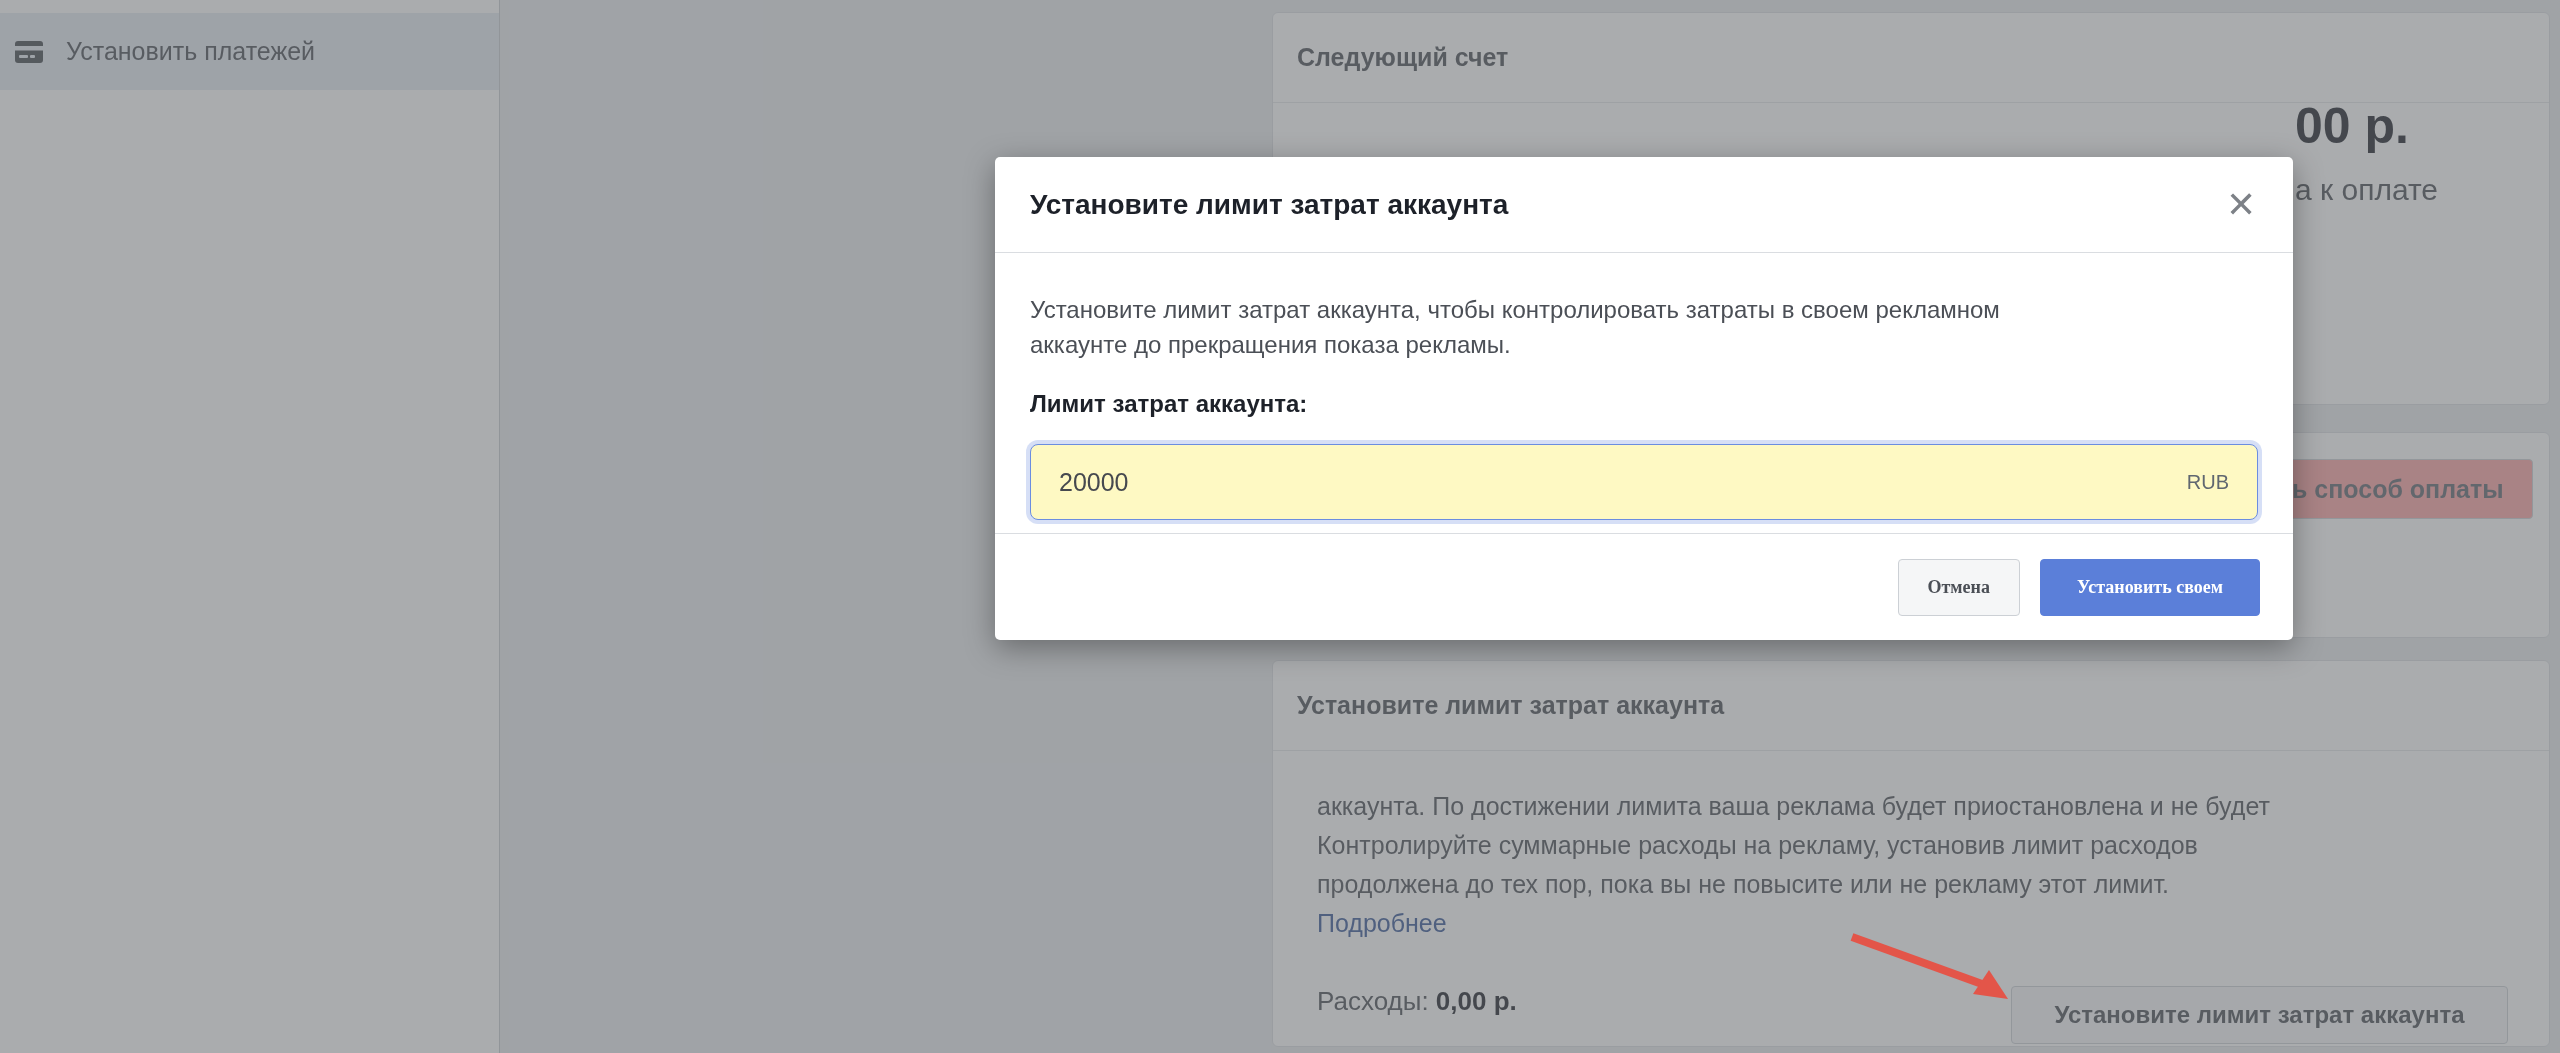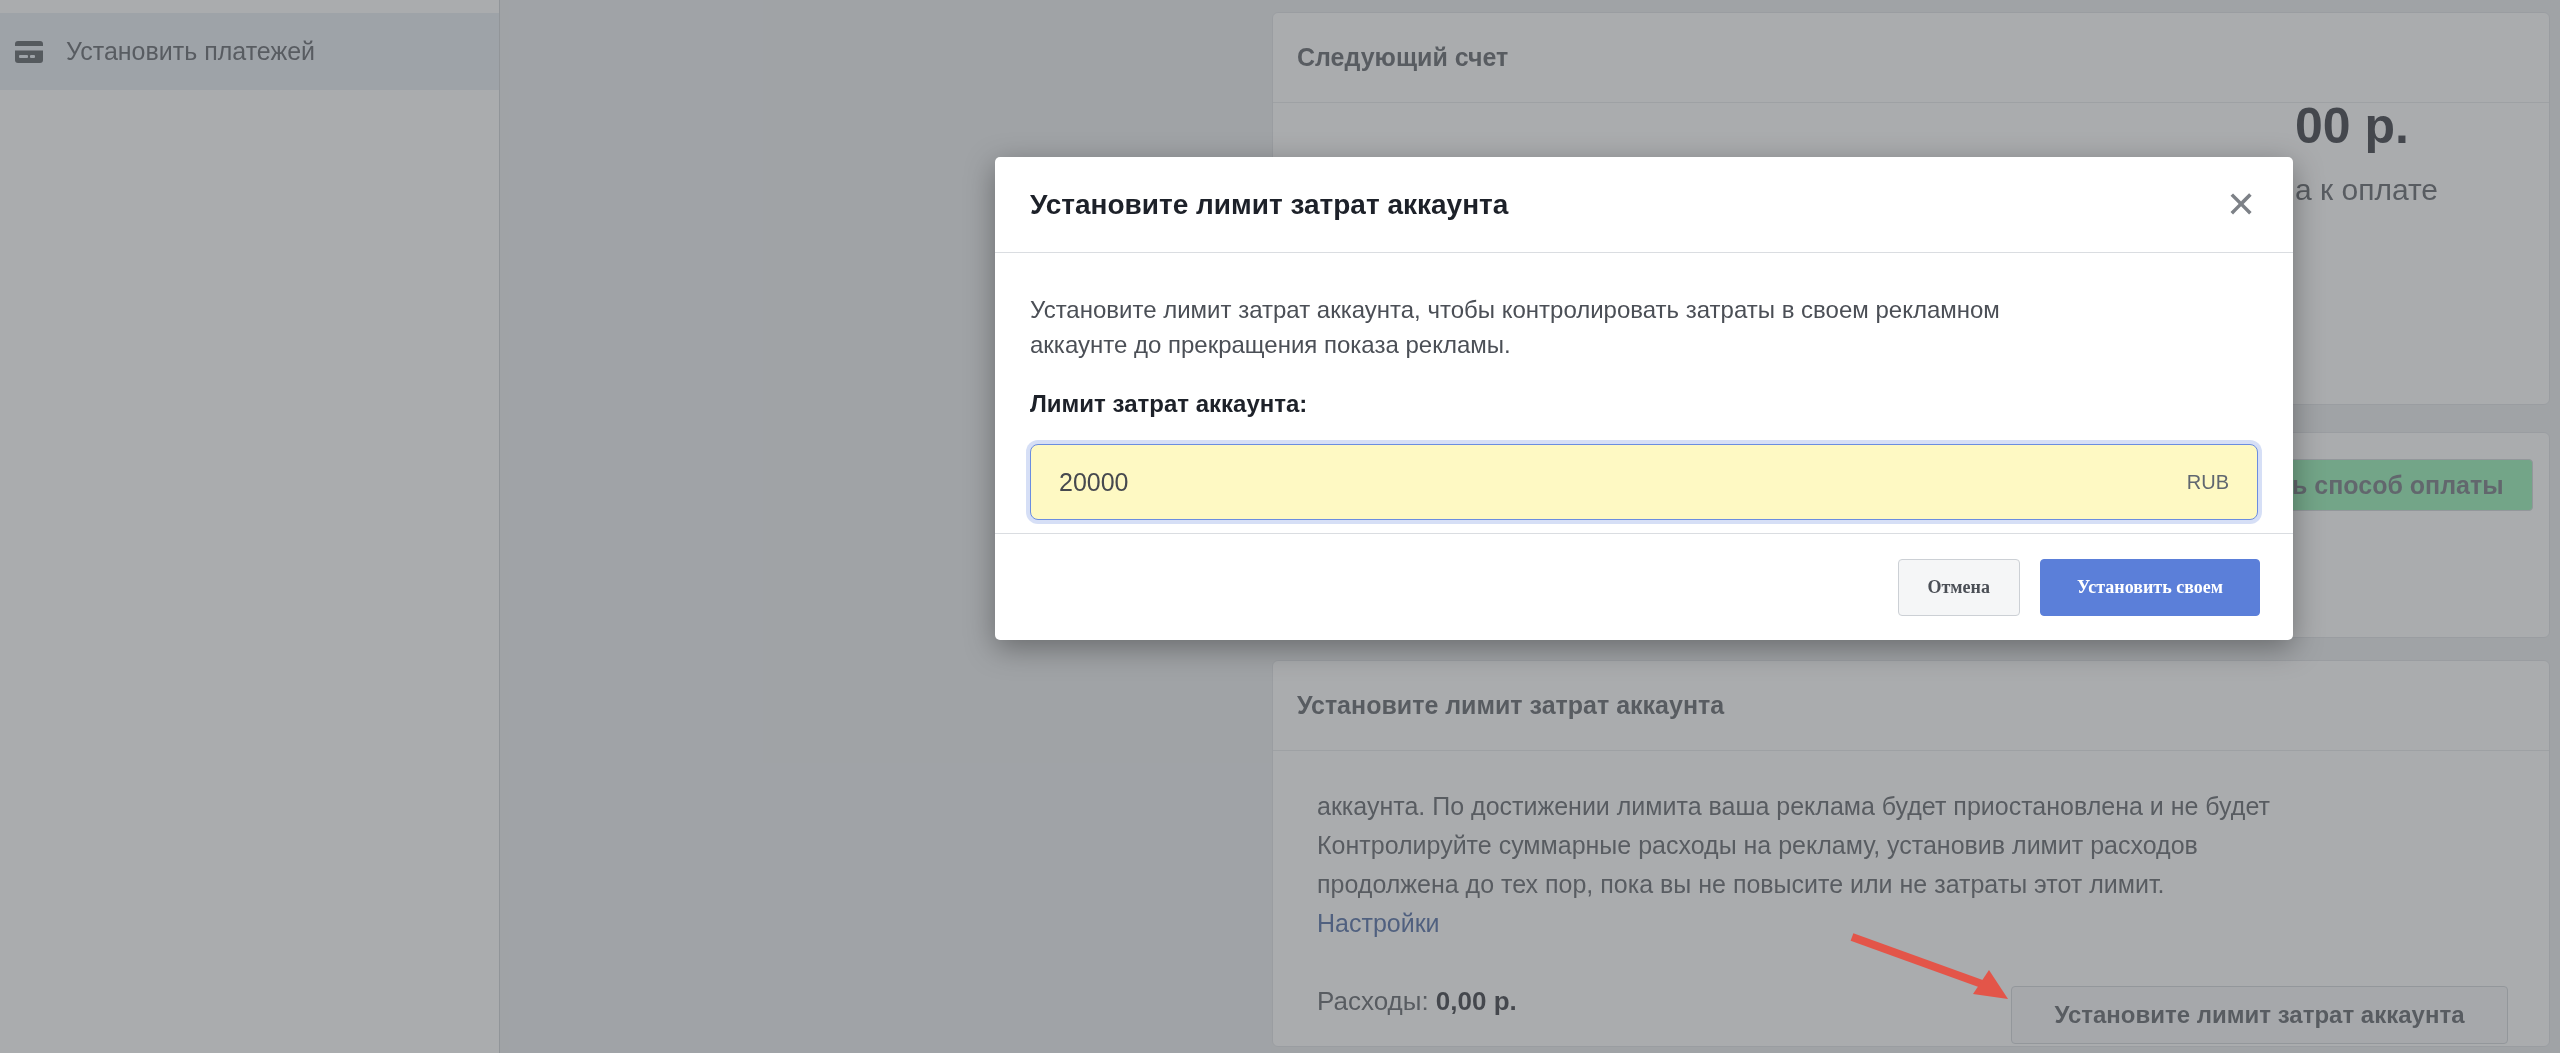--- a/index.html
+++ b/index.html
@@ -24,21 +24,21 @@
 
   .card{position:absolute;left:1272px;width:1278px;background:#ffffff;border:1px solid var(--card-border);border-radius:6px;}
   .card-header{height:90px;border-bottom:1px solid #e5e6e9;display:flex;align-items:center;padding-left:24px;
                font-size:25px;font-weight:bold;color:var(--text-body);}
 
   .card-invoice{top:12px;height:393px;}
   .big-amount{position:absolute;left:1022px;top:84px;font-size:50px;font-weight:bold;color:var(--text-dark);}
   .amount-caption{position:absolute;left:1022px;top:160px;font-size:30px;color:var(--text-body);}
 
   .card-payment{top:432px;height:206px;}
-  .pay-btn{position:absolute;left:1010px;top:26px;width:250px;height:52px;background:#86efac;border:1px solid var(--btn-gray-border);
+  .pay-btn{position:absolute;left:1010px;top:26px;width:250px;height:60px;background:#fca5a5;border:1px solid var(--btn-gray-border);
            border-radius:4px;font-size:25px;font-weight:bold;color:var(--text-muted);display:flex;align-items:center;padding-left:8px;cursor:pointer;}
 
   .card-limit{top:660px;height:387px;}
   .limit-body{position:absolute;left:44px;top:126px;font-size:25px;line-height:39px;color:var(--text-body);}
   .limit-link{color:var(--link-blue);cursor:pointer;}
   .spend-row{position:absolute;left:44px;top:325px;font-size:26px;color:var(--text-body);}
   .spend-val{font-weight:bold;color:var(--text-dark);}
   .limit-btn{position:absolute;left:738px;top:325px;width:497px;height:58px;background:#f6f7f9;border:1px solid var(--btn-gray-border);
              border-radius:4px;font-size:24px;font-weight:bold;color:var(--text-body);display:flex;align-items:center;justify-content:center;cursor:pointer;}
 
@@ -96,22 +96,22 @@
 
   <div class="card card-payment">
     <div class="pay-btn">ь способ оплаты</div>
   </div>
 
   <div class="card card-limit">
     <div class="card-header">Установите лимит затрат аккаунта</div>
     <div class="limit-body">
       <div>аккаунта. По достижении лимита ваша реклама будет приостановлена и не будет</div>
       <div>Контролируйте суммарные расходы на рекламу, установив лимит расходов</div>
-      <div>продолжена до тех пор, пока вы не повысите или не затраты этот лимит.</div>
-      <div><span class="limit-link">Настройки</span></div>
+      <div>продолжена до тех пор, пока вы не повысите или не рекламу этот лимит.</div>
+      <div><span class="limit-link">Подробнее</span></div>
     </div>
     <div class="spend-row">
       <span>Расходы:</span>
       <span class="spend-val">0,00 р.</span>
     </div>
     <div class="limit-btn">Установите лимит затрат аккаунта</div>
   </div>
 
 </div>
 

